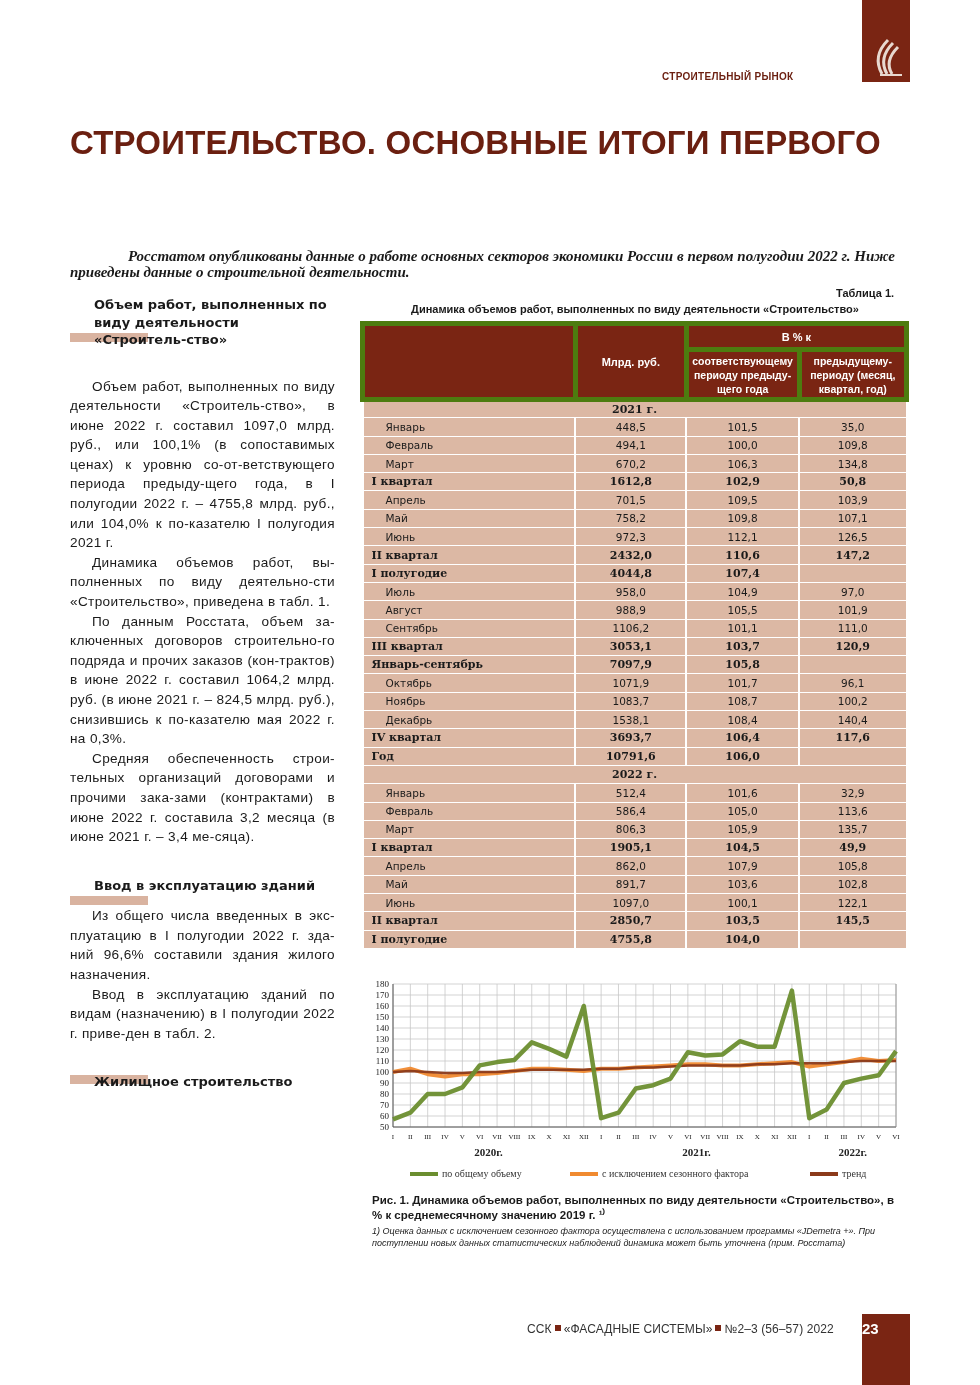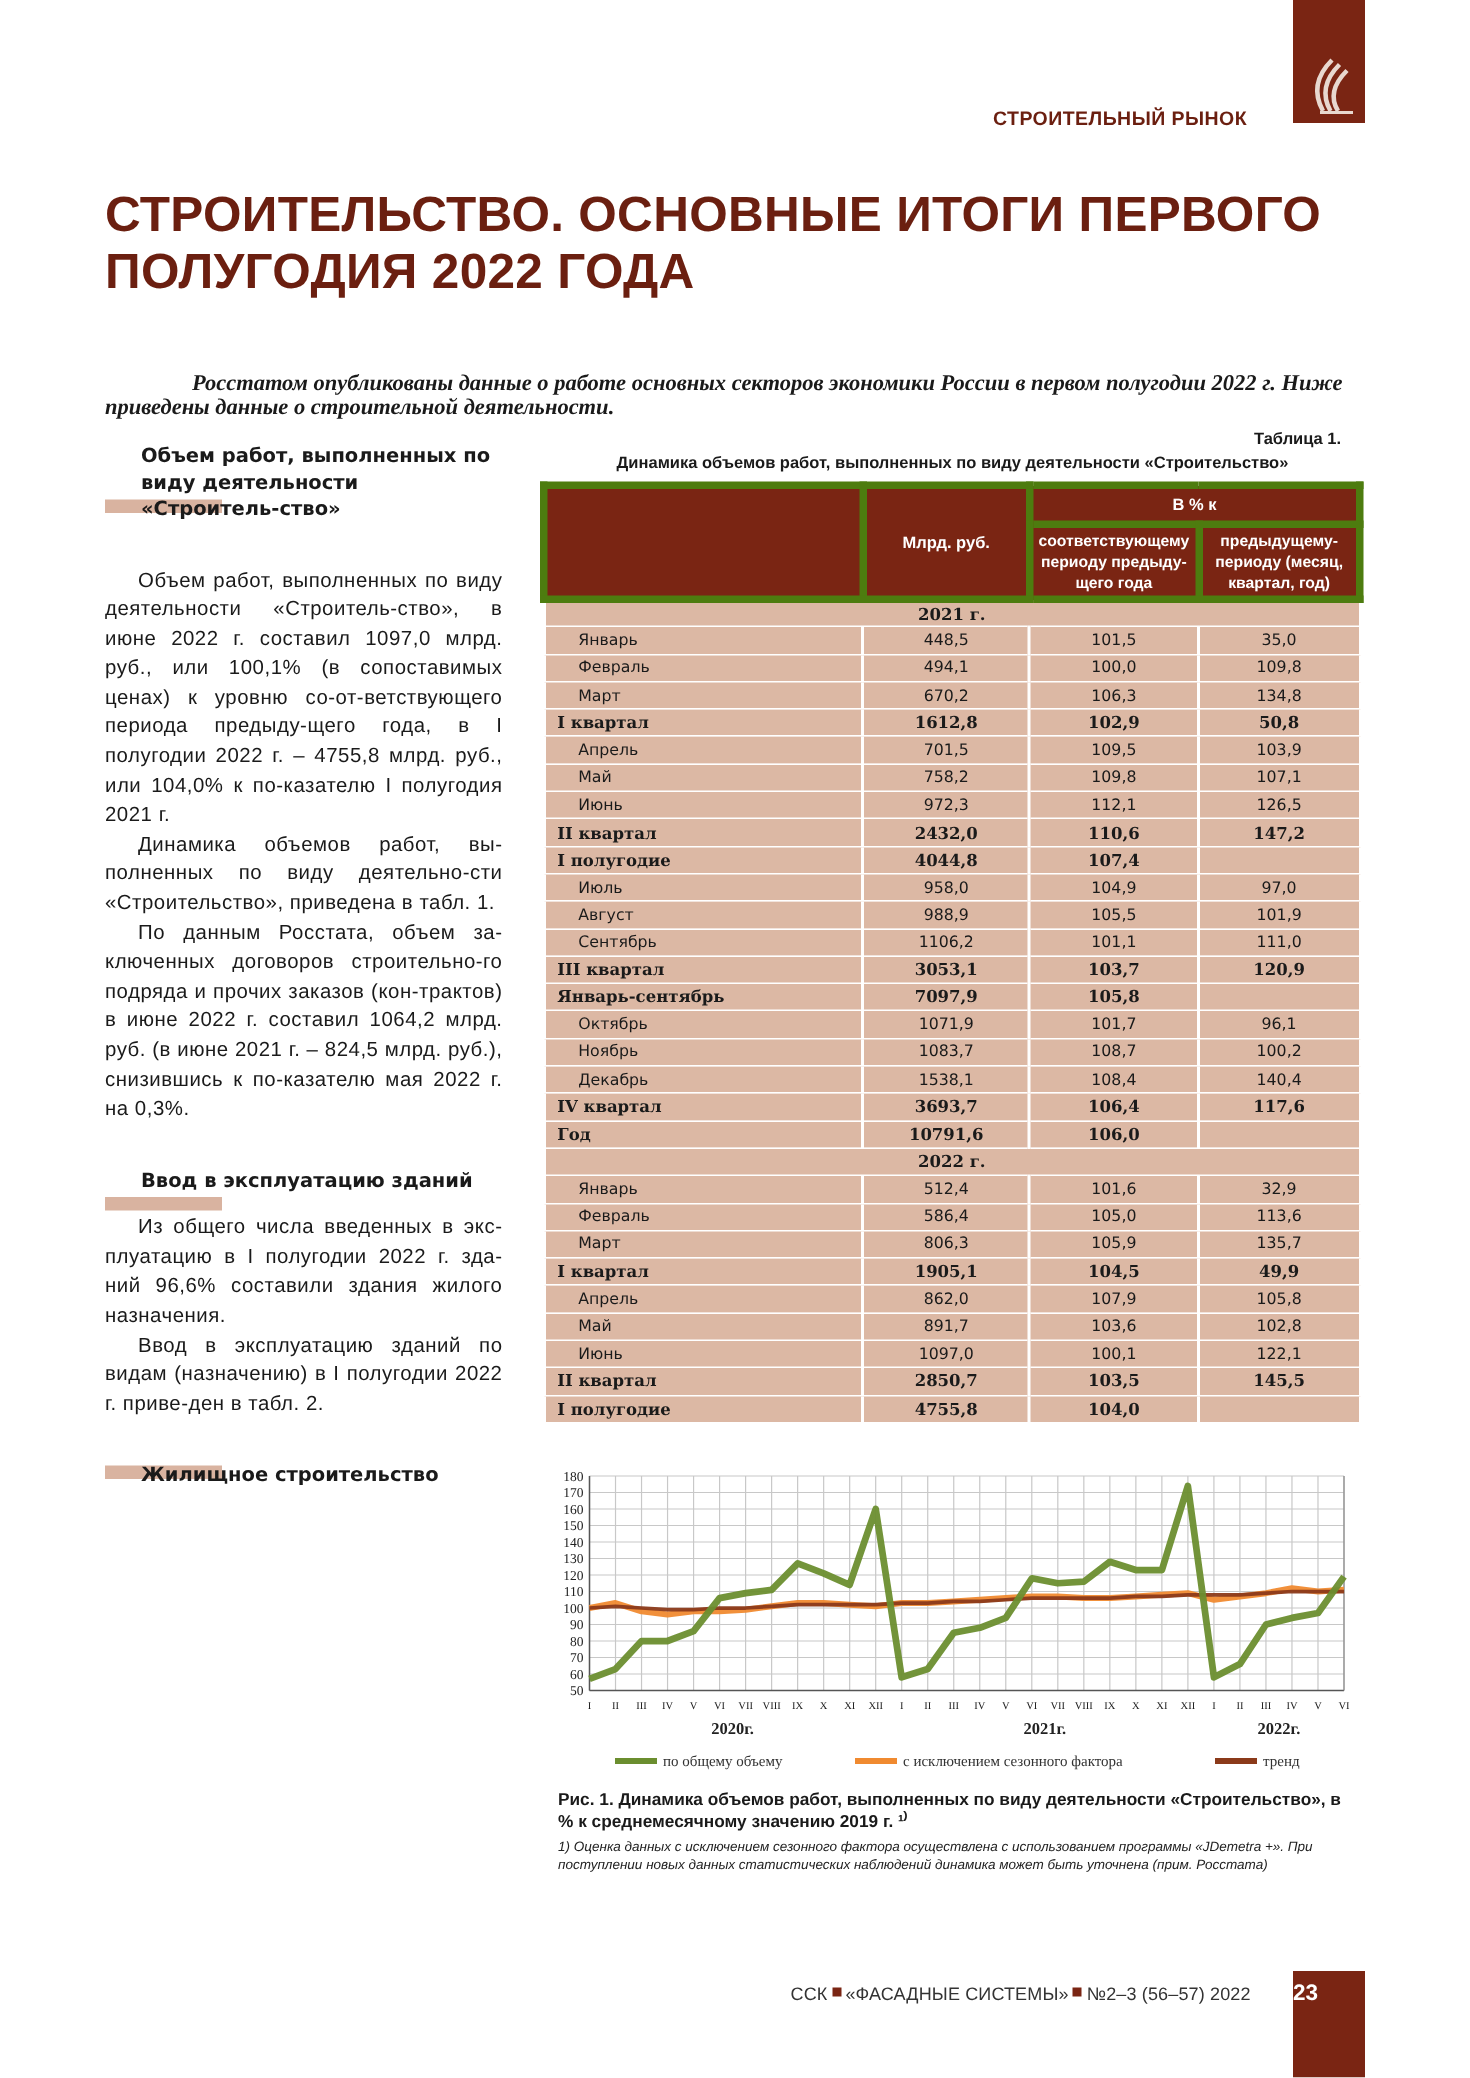--- a/index.html
+++ b/index.html
@@ -1,20 +1,20 @@
 <!DOCTYPE html>
 <html><head>
 <meta charset="utf-8">
 <style>
   * { box-sizing: border-box; margin: 0; padding: 0; }
   html, body { width: 980px; height: 1385px; background: #ffffff; overflow: hidden; }
   body { position: relative; font-family: "Liberation Sans", sans-serif; color: #1a1a1a; }
   .brand-strip { position: absolute; left: 862px; top: 0; width: 48px; height: 82px; background: #7a2513; }
   .brand-strip svg { position: absolute; left: 6px; top: 34px; }
-  .section-label { position: absolute; left: 662px; top: 71px; font-size: 13px; font-weight: bold; color: #6b1f10; letter-spacing: 0.3px; }
+  .section-label { position: absolute; left: 662px; top: 71px; font-size: 10px; font-weight: bold; color: #6b1f10; letter-spacing: 0.3px; }
   .page-title { position: absolute; left: 70px; top: 124px; width: 840px; font-size: 33px; line-height: 38px; font-weight: bold; color: #6b1f10; letter-spacing: 0.2px; }
   .lead { position: absolute; left: 70px; top: 224px; width: 830px; font-family: "Liberation Serif", serif; font-size: 15px; line-height: 16px; font-style: italic; font-weight: bold; text-indent: 58px; margin-top: 24px; }
   .left-col { position: absolute; left: 70px; top: 296px; width: 265px; }
   .subhead { position: relative; font-family: "DejaVu Sans", sans-serif; font-weight: bold; font-size: 13px; line-height: 17.5px; padding-left: 24px; }
   .subhead .bar { position: absolute; left: 0; width: 78px; height: 9px; background: #d9b3a0; z-index: 0; }
   .subhead span.t { position: relative; z-index: 1; }
   .para { font-size: 13.6px; line-height: 19.6px; text-indent: 22px; text-align: justify; letter-spacing: 0.35px; }
   .table-cap-num { position: absolute; left: 836px; top: 287px; font-size: 11px; font-weight: bold; }
   .table-cap { position: absolute; left: 360px; top: 303px; width: 550px; text-align: center; font-size: 11px; font-weight: bold; }
   .data-table { position: absolute; left: 360px; top: 321px; width: 549px; border-collapse: collapse; }
@@ -40,32 +40,32 @@
     <path d="M14 40 Q4 22 20 6" stroke="#e8d8cf" stroke-width="3" fill="none"></path>
     <path d="M19 40 Q10 24 25 9" stroke="#e8d8cf" stroke-width="3" fill="none"></path>
     <path d="M24 40 Q16 27 30 13" stroke="#e8d8cf" stroke-width="3" fill="none"></path>
     <path d="M12 41 L34 41" stroke="#e8d8cf" stroke-width="2"></path>
   </svg>
 </div>
 <div class="section-label">СТРОИТЕЛЬНЫЙ РЫНОК</div>
 
 <h1 class="page-title">
   <span>СТРОИТЕЛЬСТВО. ОСНОВНЫЕ ИТОГИ ПЕРВОГО</span><br>
-  <span>ПОЛУГОДИЯ 2022 ГОДА</span>
 </h1>
 <p class="lead">Росстатом опубликованы данные о работе основных секторов экономики России в первом полугодии 2022 г. Ниже приведены данные о строительной деятельности.</p>
 
 <div class="left-col">
   <div class="subhead" style="margin-bottom:28px;">
     <div class="bar" style="top:37px;"></div>
     <span class="t">Объем работ, выполненных по виду деятельности «Строитель-ство»</span>
   </div>
   <p class="para">Объем работ, выполненных по виду деятельности «Строитель-ство», в июне 2022 г. составил 1097,0 млрд. руб., или 100,1% (в сопоставимых ценах) к уровню со-от-ветствующего периода предыду-щего года, в I полугодии 2022 г. – 4755,8 млрд. руб., или 104,0% к по-казателю I полугодия 2021 г.</p>
   <p class="para">Динамика объемов работ, вы-полненных по виду деятельно-сти «Строительство», приведена в табл. 1.</p>
   <p class="para">По данным Росстата, объем за-ключенных договоров строительно-го подряда и прочих заказов (кон-трактов) в июне 2022 г. составил 1064,2 млрд. руб. (в июне 2021 г. – 824,5 млрд. руб.), снизившись к по-казателю мая 2022 г. на 0,3%.</p>
+  <p class="para">Средняя обеспеченность строи-тельных организаций договорами и прочими зака-зами (контрактами) в июне 2022 г. составила 3,2 месяца (в июне 2021 г. – 3,4 ме-сяца).</p>
 
   <div class="subhead" style="margin-top:30px;margin-bottom:12px;">
     <div class="bar" style="top:19px;"></div>
     <span class="t">Ввод в эксплуатацию зданий</span>
   </div>
   <p class="para">Из общего числа введенных в экс-плуатацию в I полугодии 2022 г. зда-ний 96,6% составили здания жилого назначения.</p>
   <p class="para">Ввод в эксплуатацию зданий по видам (назначению) в I полугодии 2022 г. приве-ден в табл. 2.</p>
 
   <div class="subhead" style="margin-top:30px;margin-bottom:10px;">
     <div class="bar" style="top:2px;"></div>

